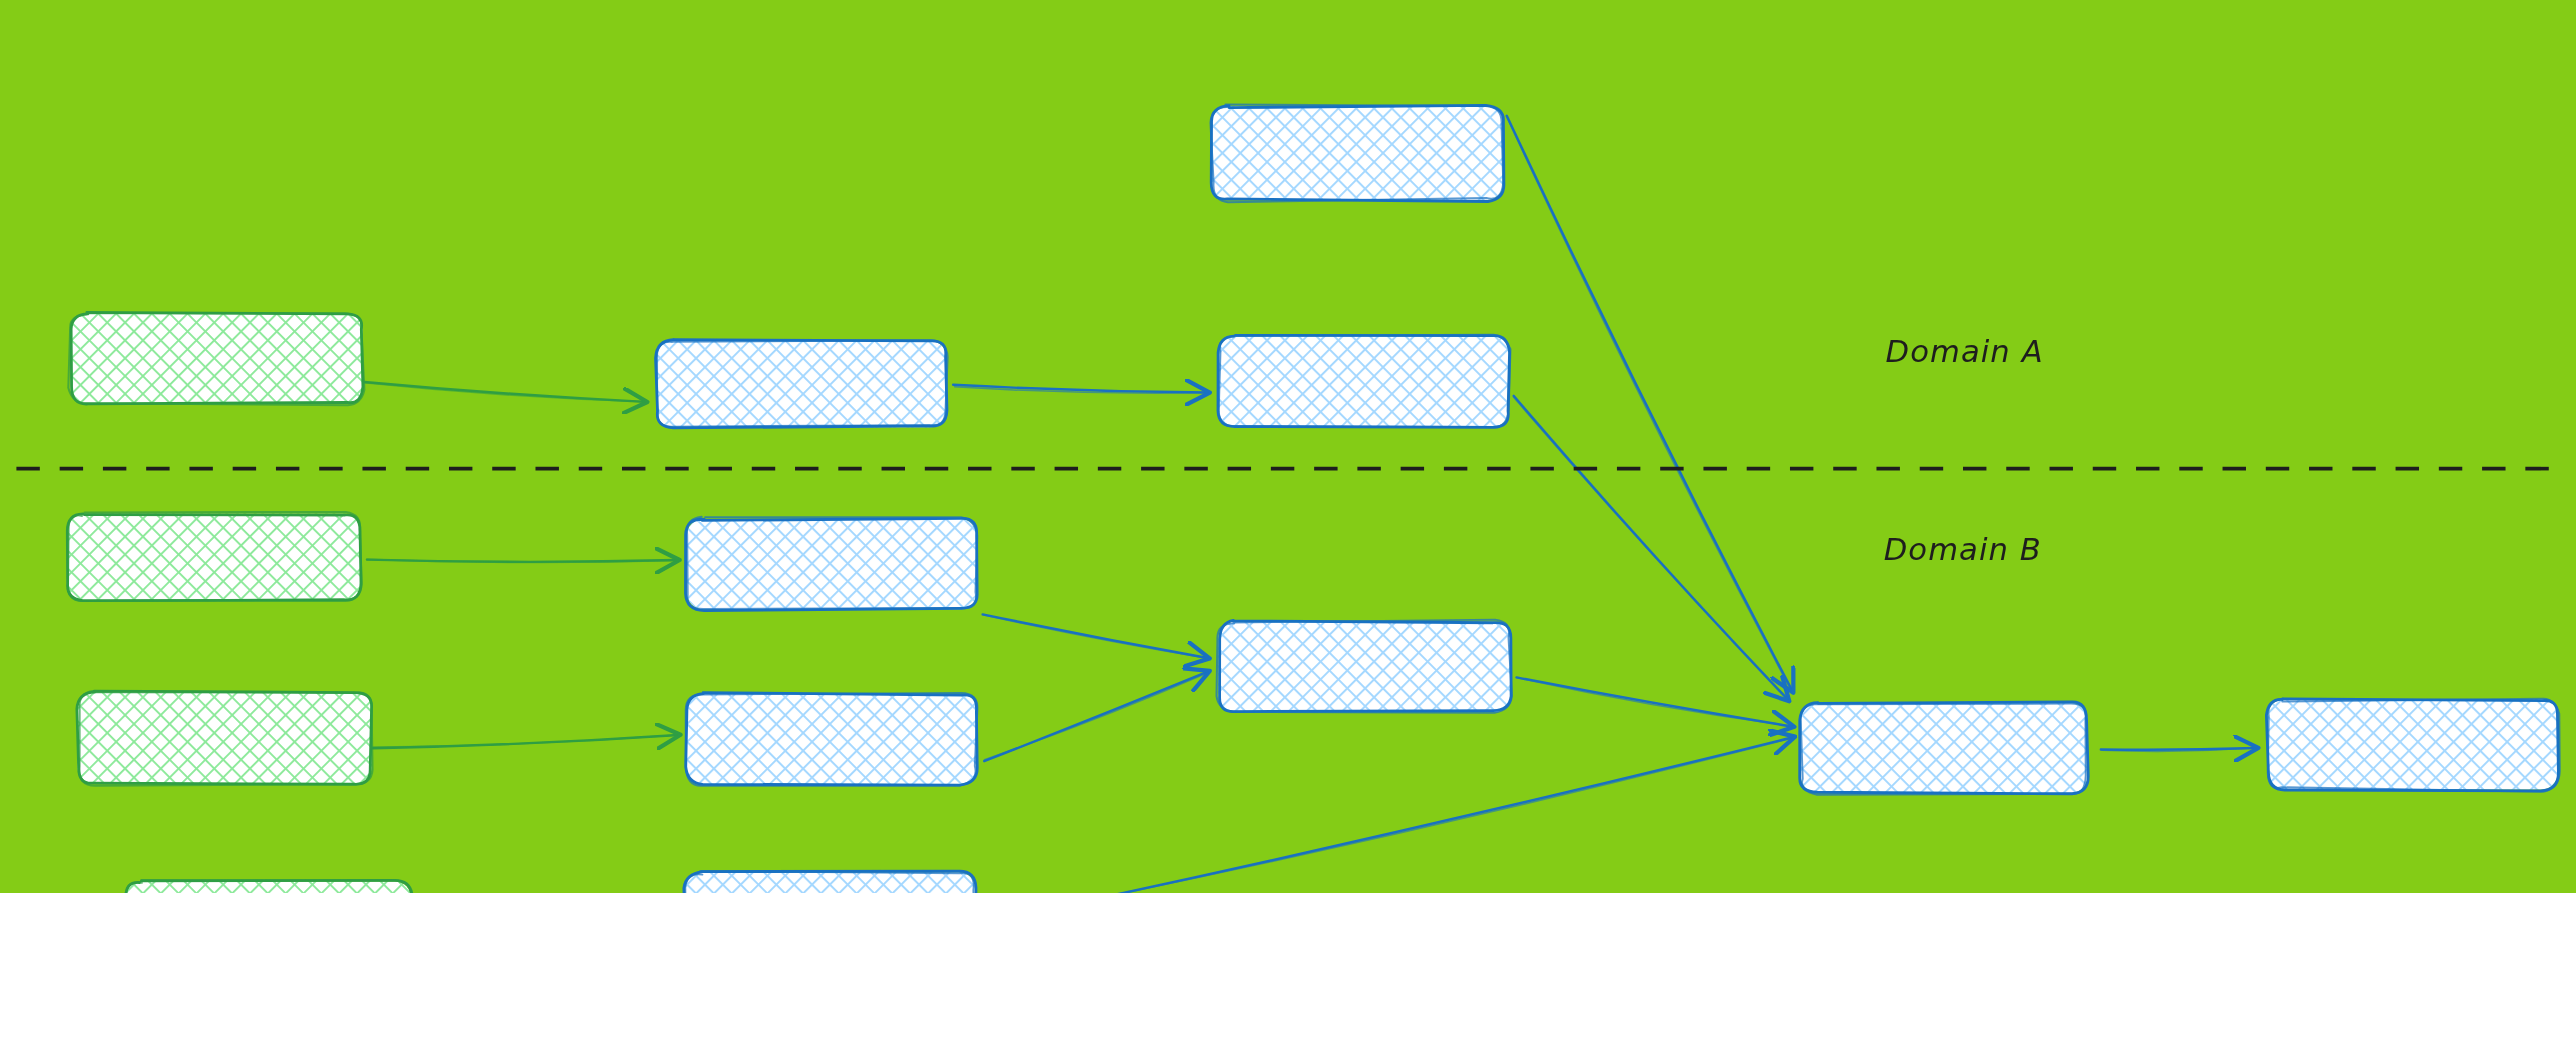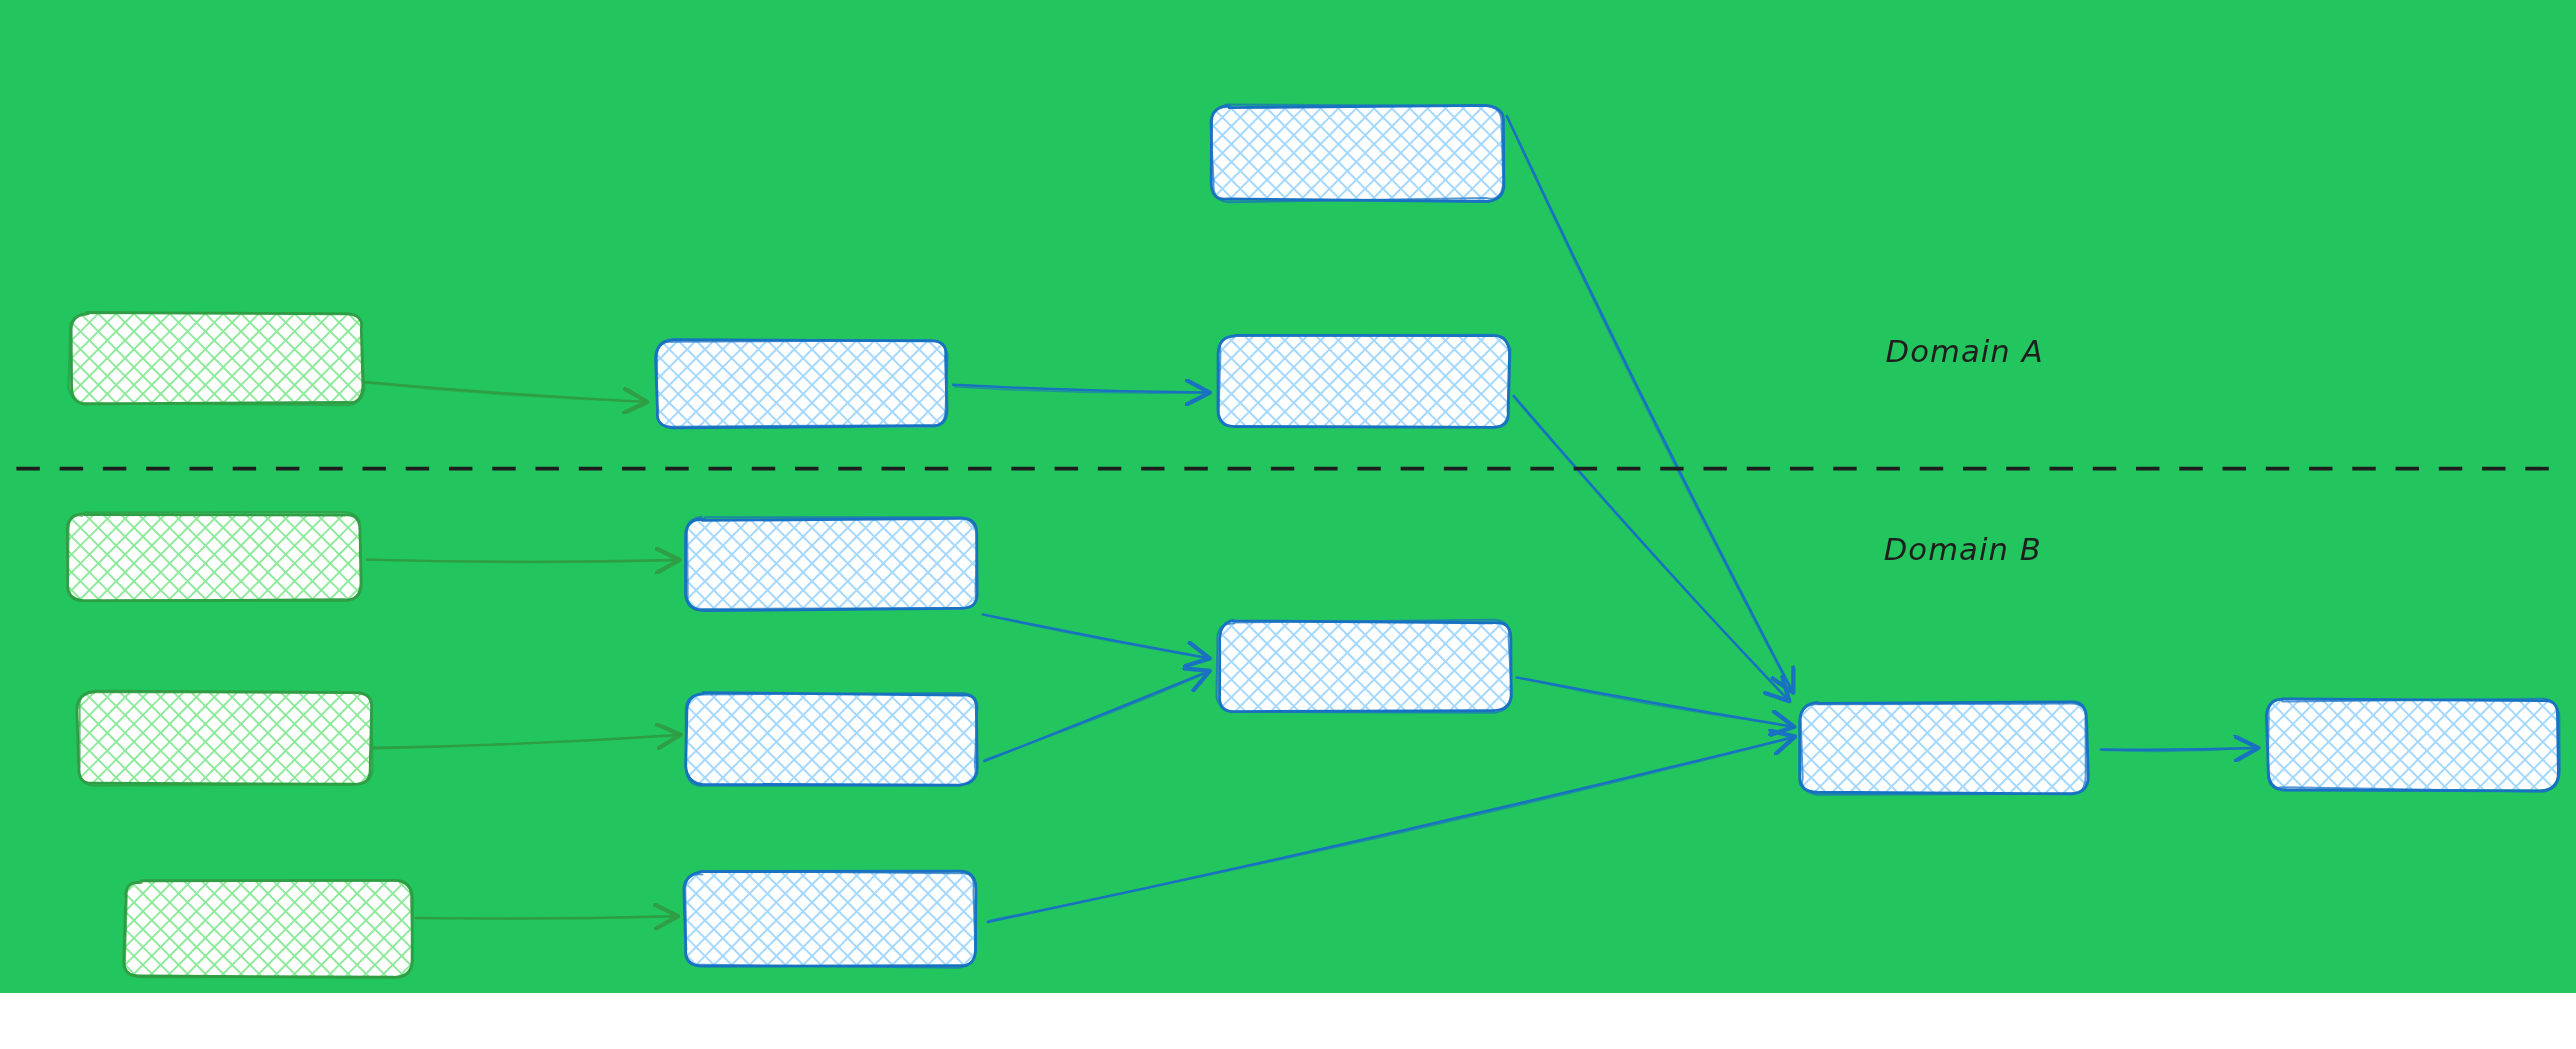--- a/index.html
+++ b/index.html
@@ -7,22 +7,22 @@
     margin: 0;
     padding: 0;
     background: #ffffff;
   }
   body {
     font-family: "Liberation Sans", sans-serif;
   }
   #canvas-root {
     position: relative;
     width: 2576px;
-    height: 993px;
-    background: #22c55e;
+    height: 893px;
+    background: #84cc16;
     overflow: hidden;
   }
   #diagram-svg {
     position: absolute;
     top: 0;
     left: 0;
     width: 2576px;
     height: 1049px;
     display: block;
   }

